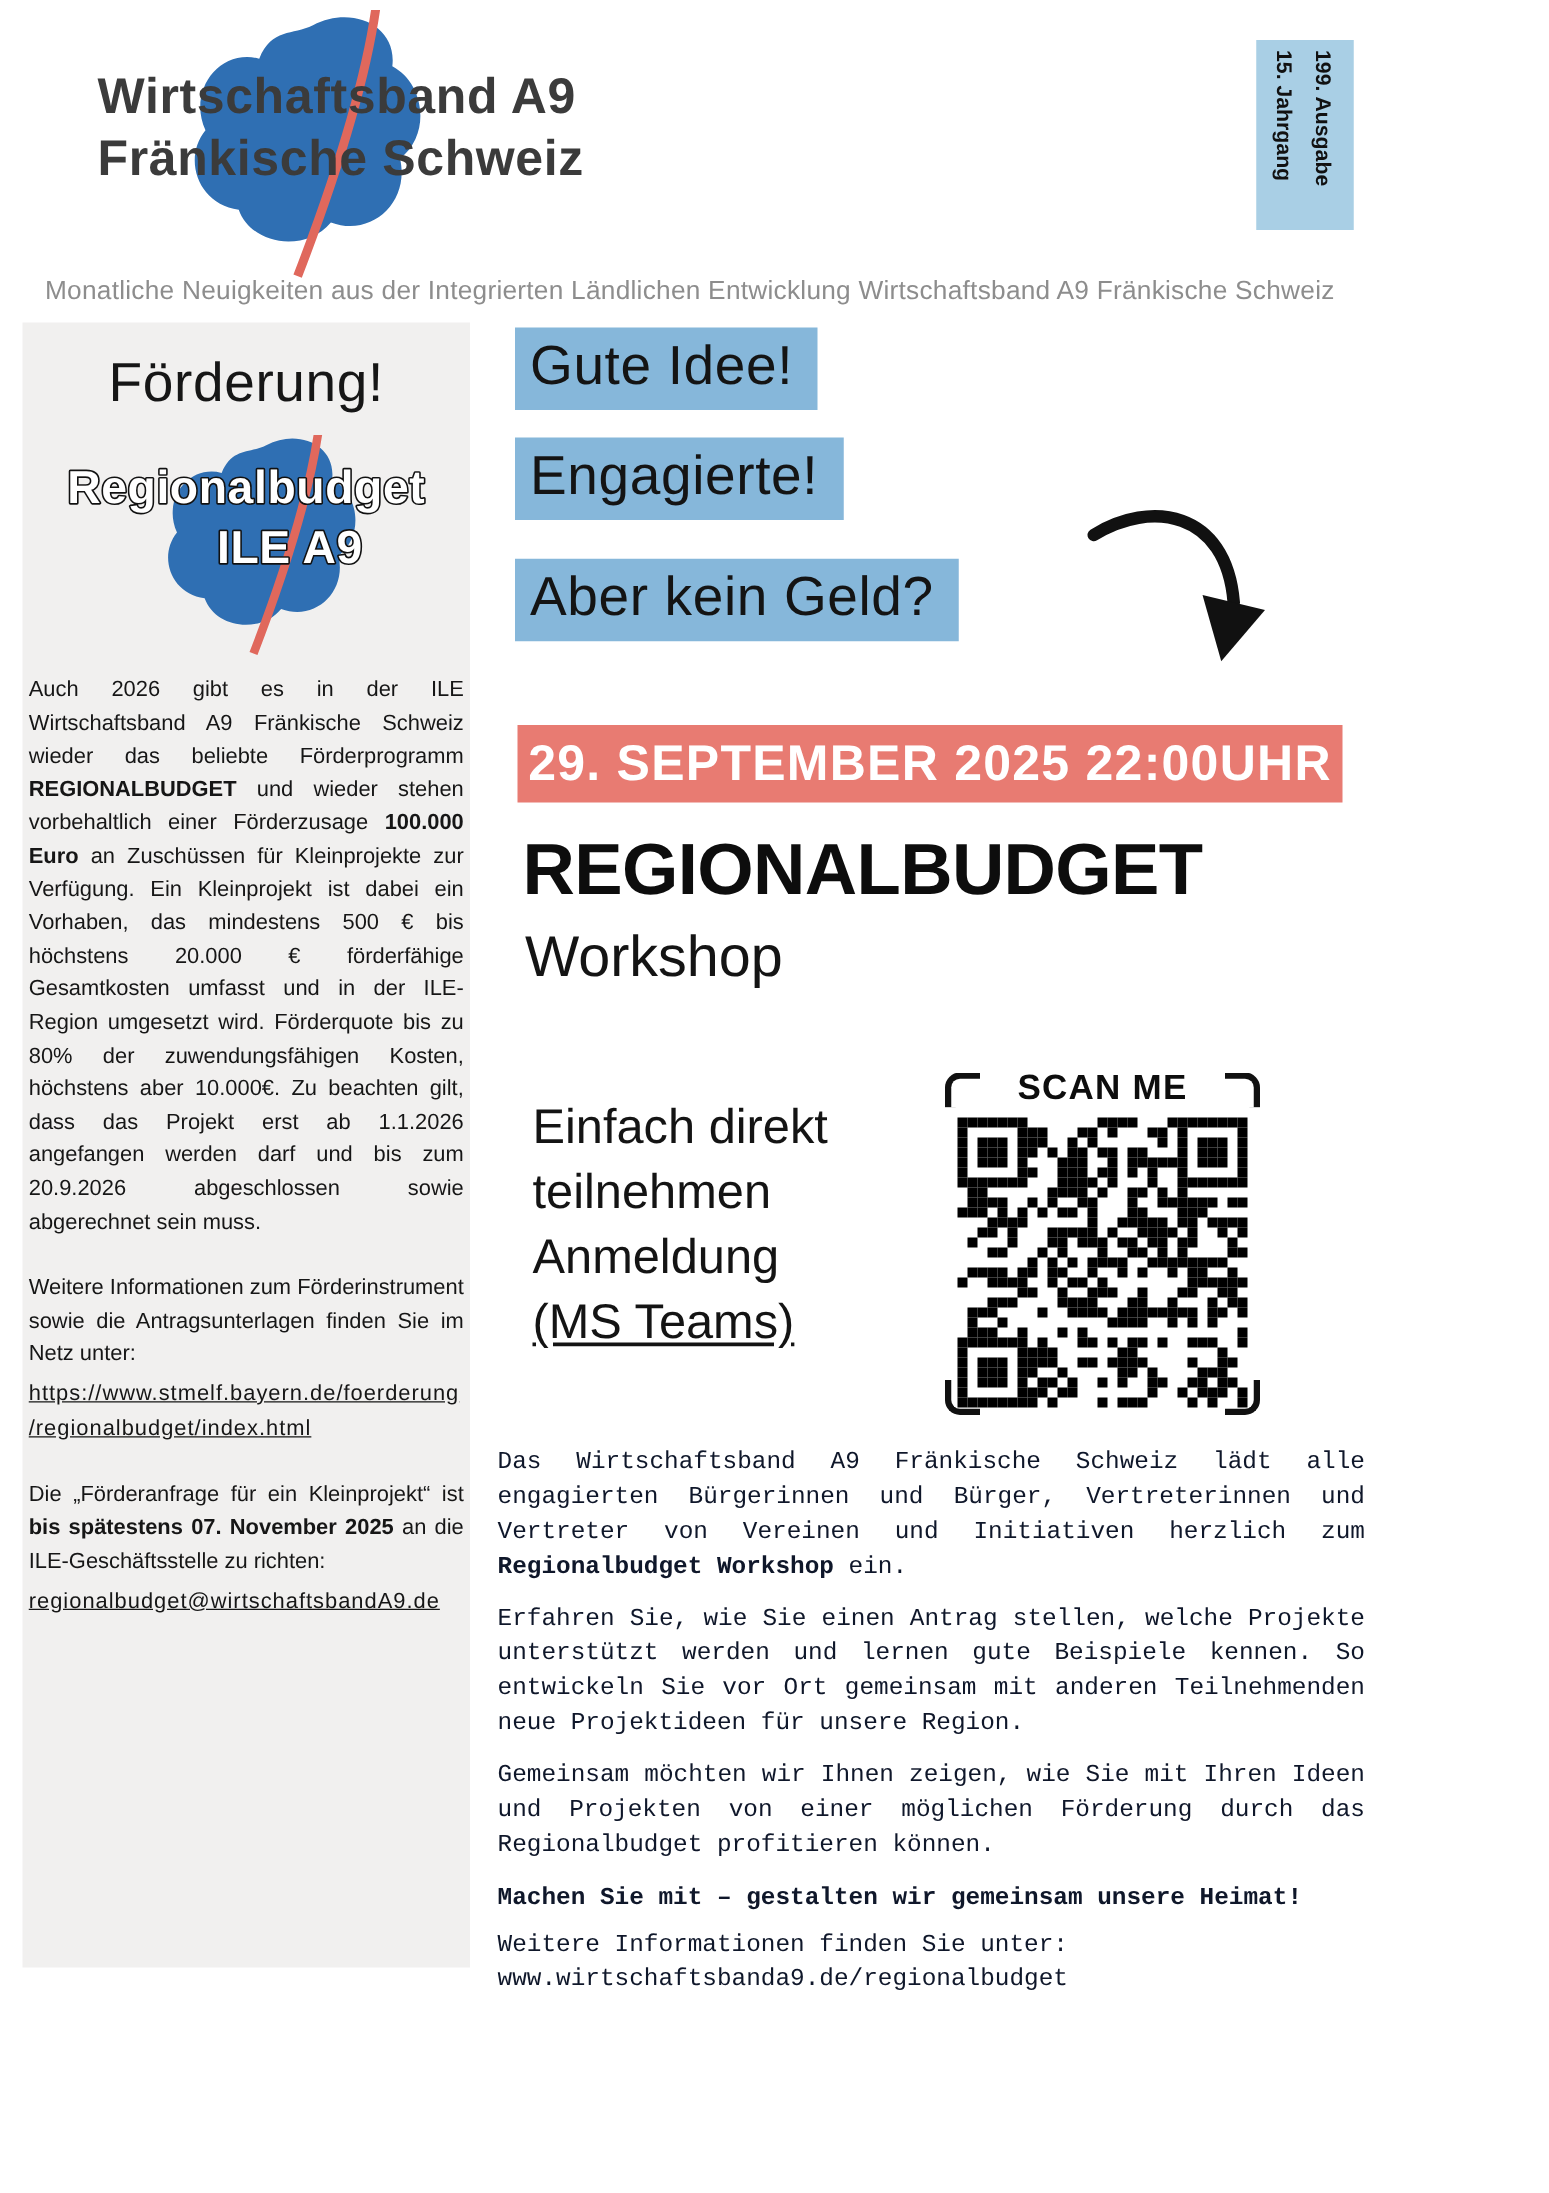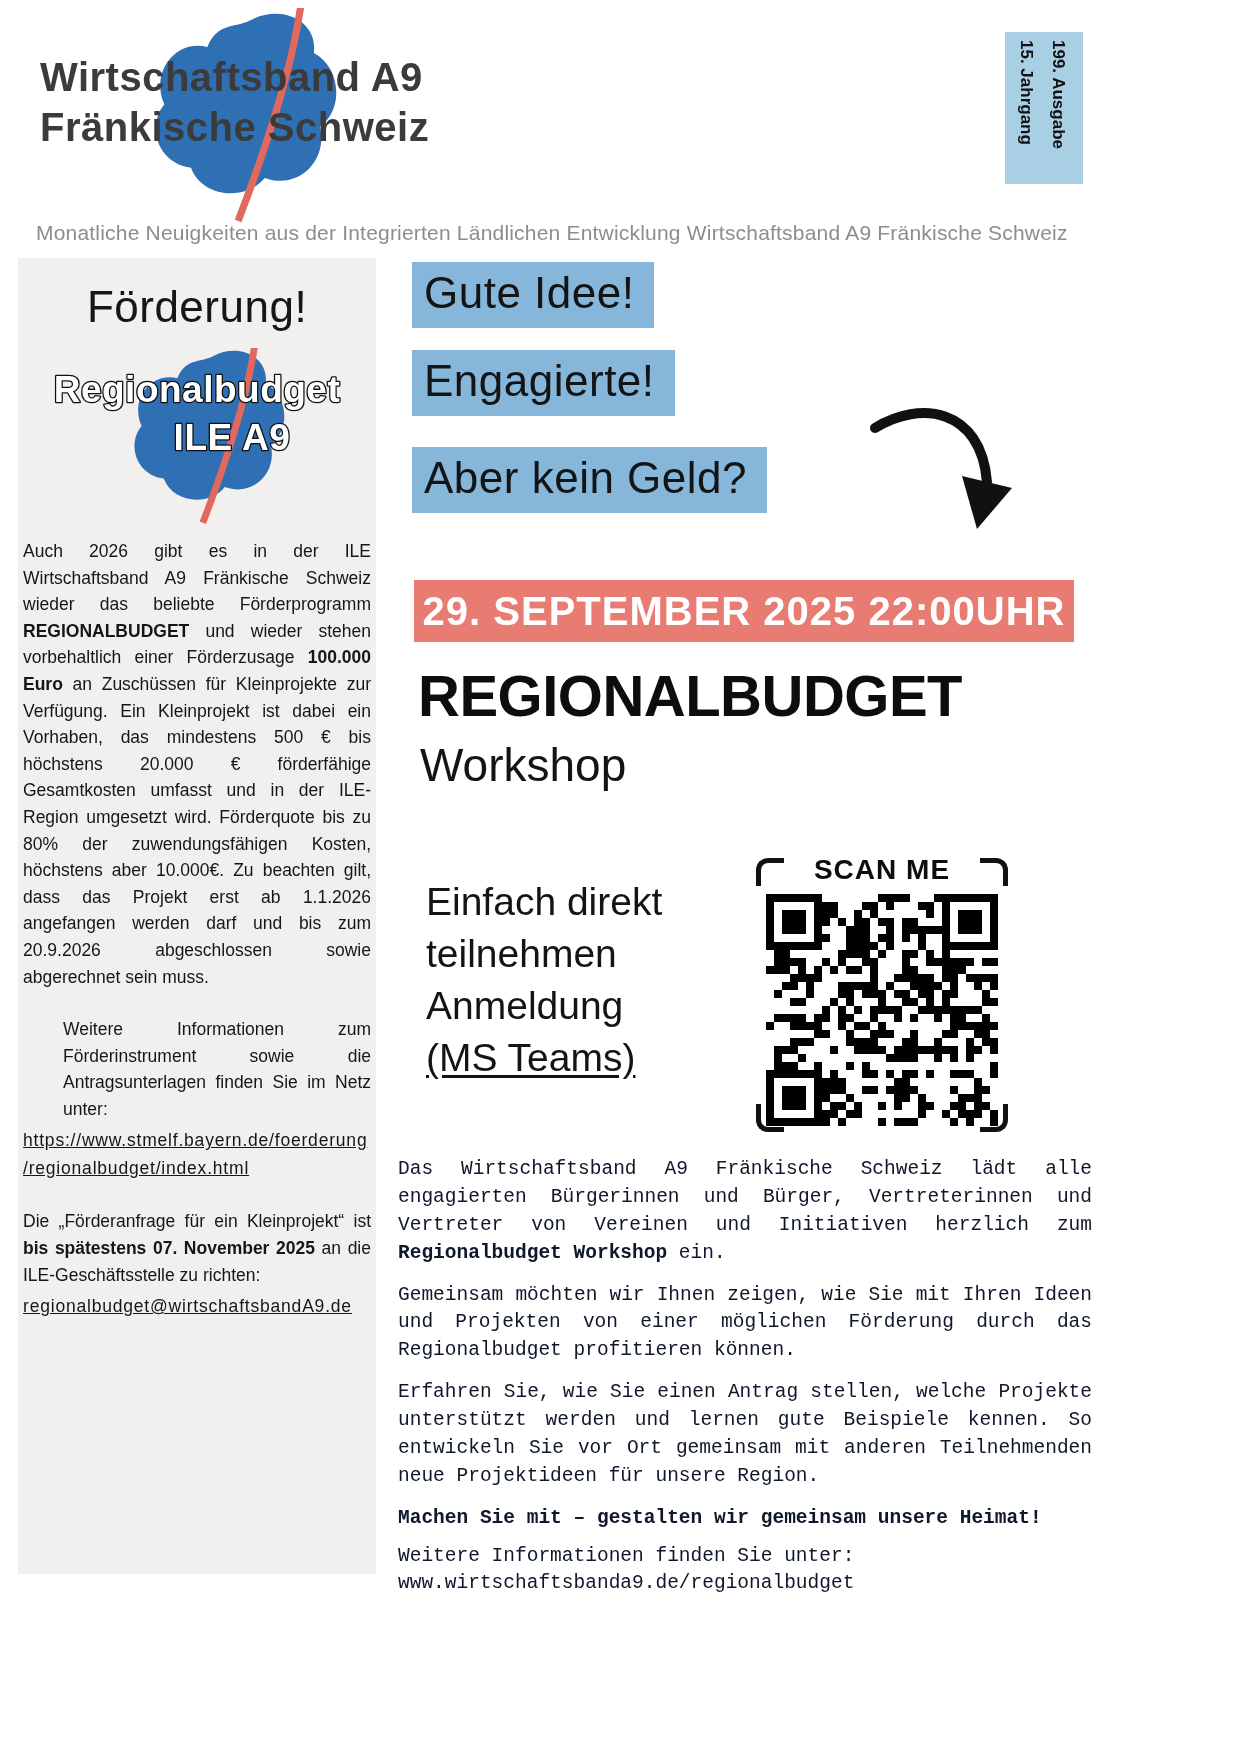--- a/index.html
+++ b/index.html
@@ -3,35 +3,35 @@
 <meta charset="utf-8">
 <style>
   * { margin:0; padding:0; box-sizing:border-box; }
   html,body { background:#ffffff; }
   body { font-family:"Liberation Sans", sans-serif; color:#1a1a1a; }
   .page { position:relative; width:1239px; height:1754px; background:#fff; overflow:hidden; }
 
   
   .org-logo { position:absolute; left:40px; top:30px; width:440px; height:185px; }
   .org-blob { position:absolute; left:108px; top:-22px; width:215px; height:215px; }
-  .org-text { position:relative; padding-top:22px; font-size:40px; font-weight:700; color:#3b3b3b; line-height:1.25; letter-spacing:0.5px; }
+  .org-text { position:relative; padding-top:22px; font-size:40px; font-weight:700; color:#3b3b3b; line-height:1.25; letter-spacing:0.5px;margin-left:38px; }
   .masthead { position:absolute; left:572px; top:30px; color:#e6392b; font-weight:700; line-height:1.17; }
   .masthead .m1 { font-size:60px; letter-spacing:22px; }
   .masthead .m2 { font-size:60px; letter-spacing:15px; }
   .edition-box { position:absolute; left:1005px; top:32px; width:78px; height:152px; background:#a9cfe5; writing-mode:vertical-lr; padding:8px 6px; font-size:17px; font-weight:700; color:#111; line-height:1.85; }
   .tagline { position:absolute; left:36px; top:221px; width:1180px; font-size:21px; color:#8d8d8d; letter-spacing:0.2px; }
 
   
   .sidebar { position:absolute; left:18px; top:258px; width:358px; height:1316px; background:#f1f0ef; padding:24px 5px; }
   .sidebar h2 { text-align:center; font-size:44px; font-weight:500; color:#161616; letter-spacing:0.5px; }
   .side-logo { display:block; margin:16px auto 6px auto; }
   .side-logo text.outline { font-family:"Liberation Sans", sans-serif; font-size:37px; font-weight:700; fill:#fff; stroke:#111; stroke-width:2.6px; stroke-linejoin:round; paint-order:stroke; letter-spacing:0.5px; }
   .sidebar p { font-size:17.5px; line-height:1.52; text-align:justify; hyphens:auto; color:#161616; }
   .sidebar .sp1 { margin-top:12px; }
-  .sidebar .sp2 { margin-top:26px;margin-left:40px; }
+  .sidebar .sp2 { margin-top:26px; }
   .sidebar .sp3 { margin-top:26px; }
   .side-link { display:block; margin-top:4px; font-size:17.5px; line-height:1.6; letter-spacing:0.8px; color:#161616; text-decoration:underline; overflow-wrap:anywhere; }
 
   
   .main { position:absolute; left:398px; top:258px; width:694px; height:1496px; }
   .hl { position:absolute; left:14px; }
   .hl span { display:inline-block; background:#86b7da; color:#141414; font-size:44px; font-weight:500; padding:6px 20px 10px 12px; letter-spacing:0.5px; }
   .hl1 { top:4px; } .hl2 { top:92px; } .hl3 { top:189px; }
   .arrow { position:absolute; left:467px; top:142px; width:150px; height:160px; }
   .banner { position:absolute; left:16px; top:322px; width:660px; height:62px; background:#e87b72; color:#fff; font-size:40px; font-weight:700; letter-spacing:1px; text-align:center; line-height:62px; white-space:nowrap; }
@@ -967,22 +967,22 @@
           <i class=""></i>
           <i class="d"></i>
           <i class=""></i>
           <i class=""></i>
           <i class="d"></i>
         </div>
     </div>
 
     <div class="bodytext">
       <p><span>Das Wirtschaftsband A9 Fränkische Schweiz lädt alle engagierten Bürgerinnen und Bürger, Vertreterinnen und Vertreter von Vereinen und Initiativen herzlich zum </span><b>Regionalbudget Workshop</b><span> ein.</span></p>
+      <p>Erfahren Sie, wie Sie einen Antrag stellen, welche Projekte unterstützt werden und lernen gute Beispiele kennen. So entwickeln Sie vor Ort gemeinsam mit anderen Teilnehmenden neue Projektideen für unsere Region.</p>
       <p>Gemeinsam möchten wir Ihnen zeigen, wie Sie mit Ihren Ideen und Projekten von einer möglichen Förderung durch das Regionalbudget profitieren können.</p>
-      <p>Erfahren Sie, wie Sie einen Antrag stellen, welche Projekte unterstützt werden und lernen gute Beispiele kennen. So entwickeln Sie vor Ort gemeinsam mit anderen Teilnehmenden neue Projektideen für unsere Region.</p>
       <p class="nb"><b>Machen Sie mit – gestalten wir gemeinsam unsere Heimat!</b></p>
       <p>
           <span class="blk">Weitere Informationen finden Sie unter:</span>
           <span class="blk">www.wirtschaftsbanda9.de/regionalbudget</span>
         </p>
     </div>
   </div>
 
 </div>
 

